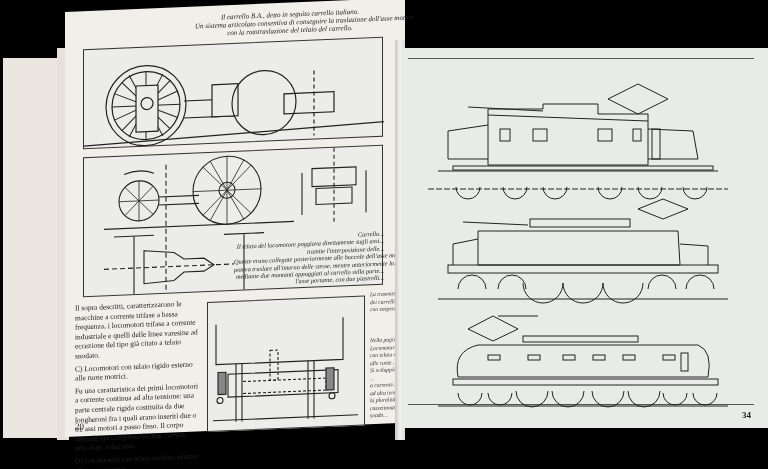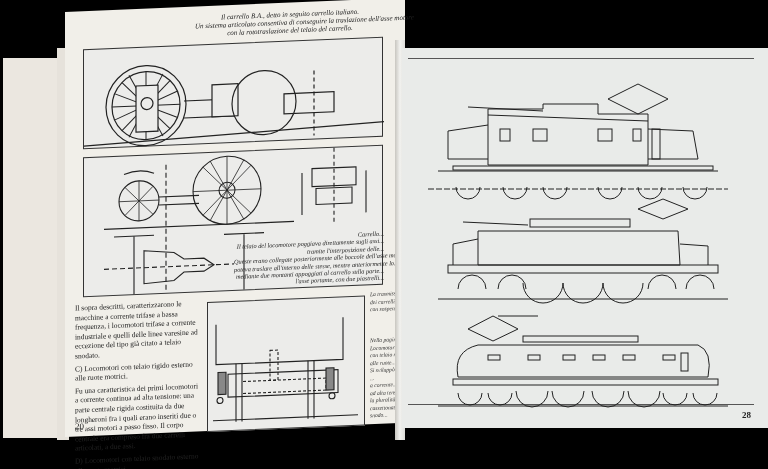--- a/index.html
+++ b/index.html
@@ -229,14 +229,14 @@
           <path d="M144 80 a16 16 0 0 0 32 0"></path>
           <path d="M184 80 a16 16 0 0 0 32 0"></path>
           <path d="M220 80 a16 16 0 0 0 32 0"></path>
           <path d="M255 82 a12 12 0 0 0 24 0"></path>
           <path d="M285 82 a12 12 0 0 0 24 0"></path>
         </g>
         <line x1="30" y1="95" x2="320" y2="95"></line>
       </g>
     </svg>
   </div>
-  <div class="abs pn" style="left:340px;top:362px;font-weight:bold;">28</div>
+  <div class="abs pn" style="left:340px;top:362px;font-weight:bold;">34</div>
 </div>
 
 </body></html>

